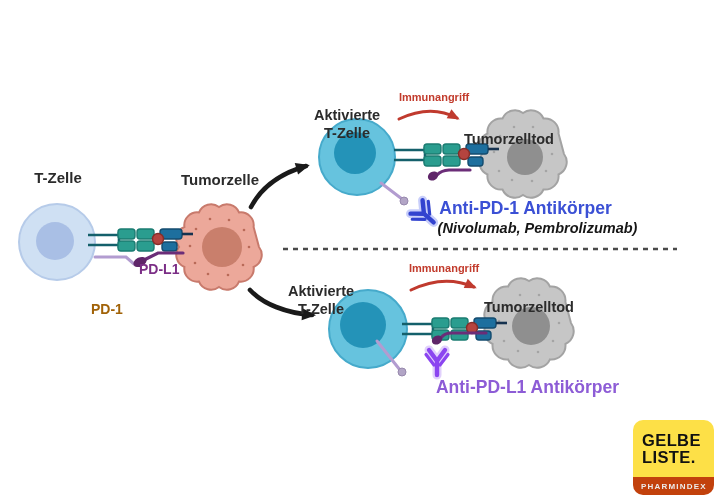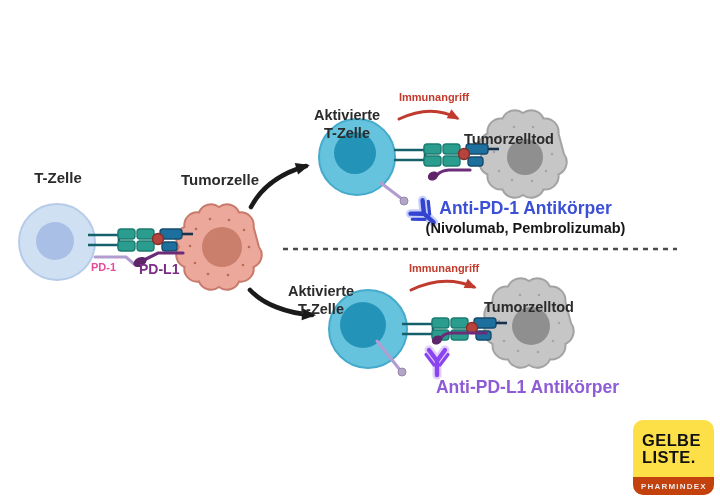--- a/index.html
+++ b/index.html
@@ -7,21 +7,21 @@
     position:relative;width:720px;height:504px;background:#ffffff;overflow:hidden;
     font-family:"Liberation Sans",sans-serif;
   }
   .svg-layer{position:absolute;left:0;top:0;width:720px;height:504px;}
   .lbl{position:absolute;font-weight:800;color:#2b2b2b;}
   .lbl-dark{font-size:15px;}
   .lbl-center{text-align:center;}
   .lbl-two-line{white-space:pre-line;line-height:1.25;font-size:14.5px;margin-top:24px;}
   .lbl-attack{font-size:11px;color:#c23b2c;}
   .lbl-death{font-size:14.5px;margin-top:36px;}
-  .lbl-pd1{font-size:11px;color:#ec4899;}
+  .lbl-pd1{font-size:14px;color:#a16207;margin-top:40px;}
   .lbl-pdl1{font-size:14px;color:#7b2e86;}
   .lbl-anti-pd1{font-size:17.5px;color:#3b50d5;}
   .lbl-anti-pdl1{font-size:17.5px;color:#8d5cd6;}
   .lbl-drugs{font-size:14.5px;color:#161616;}
   
   .stem-teal{stroke:#14606b;stroke-width:2.6;}
   .stem-navy{stroke:#16324f;stroke-width:2.6;}
   .teal{fill:#2a9d8f;stroke:#1b7c72;stroke-width:1.4;}
   .navy{fill:#1d6f9e;stroke:#144c6f;stroke-width:1.4;}
   .red-dot{fill:#b5443f;stroke:#842e2a;stroke-width:1.4;}
@@ -187,21 +187,21 @@
   <div class="lbl lbl-dark lbl-center" style="left:18px;top:169px;width:80px;">T-Zelle</div>
   <div class="lbl lbl-dark lbl-center" style="left:172px;top:171px;width:96px;">Tumorzelle</div>
   <div class="lbl lbl-pd1" style="left:91px;top:261px;">PD-1</div>
   <div class="lbl lbl-pdl1" style="left:139px;top:261px;">PD-L1</div>
 
   <div class="lbl lbl-two-line lbl-center" style="left:297px;top:82px;width:100px;">Aktivierte
 T-Zelle</div>
   <div class="lbl lbl-attack" style="left:399px;top:91px;">Immunangriff</div>
   <div class="lbl lbl-death" style="left:464px;top:95px;">Tumorzelltod</div>
   <div class="lbl lbl-anti-pd1 lbl-center" style="left:378px;top:198px;width:295px;">Anti-PD-1 Antikörper</div>
-  <div class="lbl lbl-drugs lbl-center" style="left:378px;top:220px;width:295px;">(Nivolumab, Pembrolizumab)</div>
+  <div class="lbl lbl-drugs lbl-center" style="left:390px;top:220px;width:295px;font-style:italic;">(Nivolumab, Pembrolizumab)</div>
 
   <div class="lbl lbl-two-line lbl-center" style="left:271px;top:258px;width:100px;">Aktivierte
 T-Zelle</div>
   <div class="lbl lbl-attack" style="left:409px;top:262px;">Immunangriff</div>
   <div class="lbl lbl-death" style="left:484px;top:263px;">Tumorzelltod</div>
   <div class="lbl lbl-anti-pdl1 lbl-center" style="left:380px;top:377px;width:295px;">Anti-PD-L1 Antikörper</div>
 
   <div class="logo">
     <div class="logo-yellow">
       <div class="logo-title">GELBE</div>

